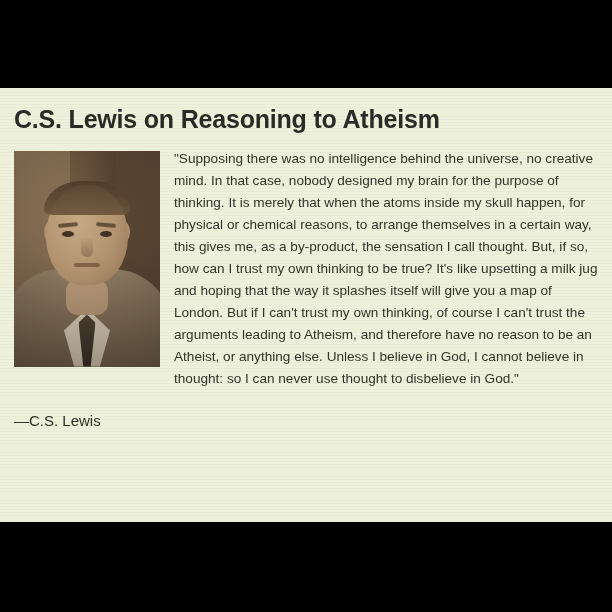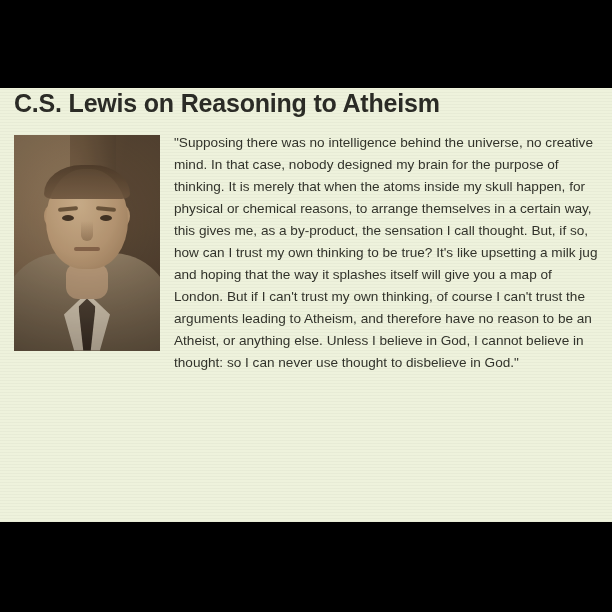--- a/index.html
+++ b/index.html
@@ -22,21 +22,21 @@
   #card {
     position: absolute;
     left: 0;
     top: 88px;
     width: 612px;
     height: 434px;
     background: #eef2dc;
     background-image:
       repeating-linear-gradient(0deg, rgba(0,0,0,0.028) 0px, rgba(0,0,0,0.028) 1px, rgba(255,255,255,0) 1px, rgba(255,255,255,0) 3px);
     box-sizing: border-box;
-    padding: 2px 14px 10px 14px;
+    padding: 18px 14px 10px 14px;
   }
   #title {
     font-family: "Liberation Sans", sans-serif;
     font-weight: bold;
     font-size: 25px;
     color: #2b2b26;
     letter-spacing: -0.2px;
     margin: 0 0 14px 0;
     line-height: 1.1;
   }
@@ -219,16 +219,17 @@
       <div class="eye-l"></div>
       <div class="eye-r"></div>
       <div class="nose"></div>
       <div class="mouth"></div>
       <div class="shadow-overlay"></div>
       <div class="sepia-overlay"></div>
     </div>
 
     <p id="quote">"Supposing there was no intelligence behind the universe, no creative mind. In that case, nobody designed my brain for the purpose of thinking. It is merely that when the atoms inside my skull happen, for physical or chemical reasons, to arrange themselves in a certain way, this gives me, as a by-product, the sensation I call thought. But, if so, how can I trust my own thinking to be true? It's like upsetting a milk jug and hoping that the way it splashes itself will give you a map of London. But if I can't trust my own thinking, of course I can't trust the arguments leading to Atheism, and therefore have no reason to be an Atheist, or anything else. Unless I believe in God, I cannot believe in thought: so I can never use thought to disbelieve in God."</p>
 
+    <p id="attrib">—C.S. Lewis</p>
 
 
   </div>
 </div>
 
 </body></html>

